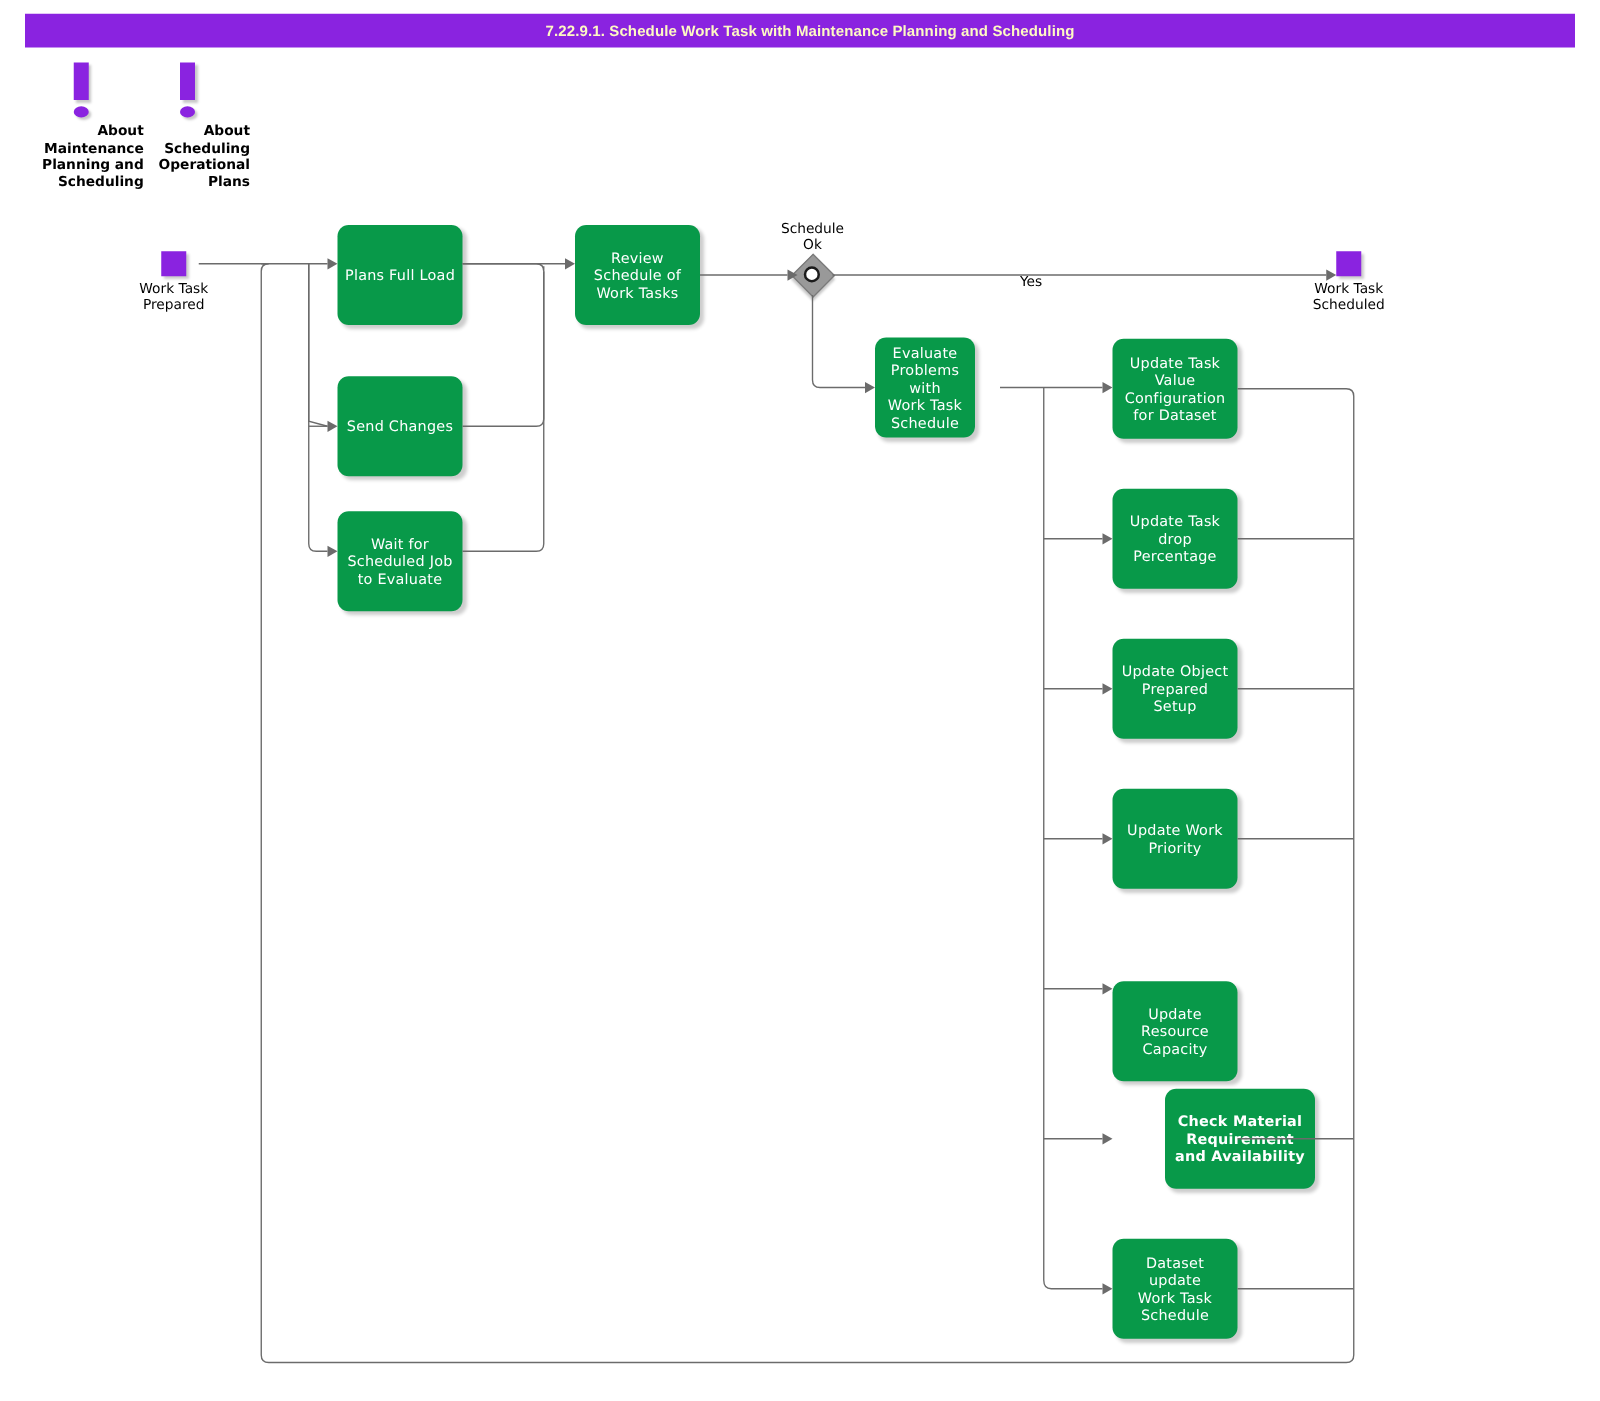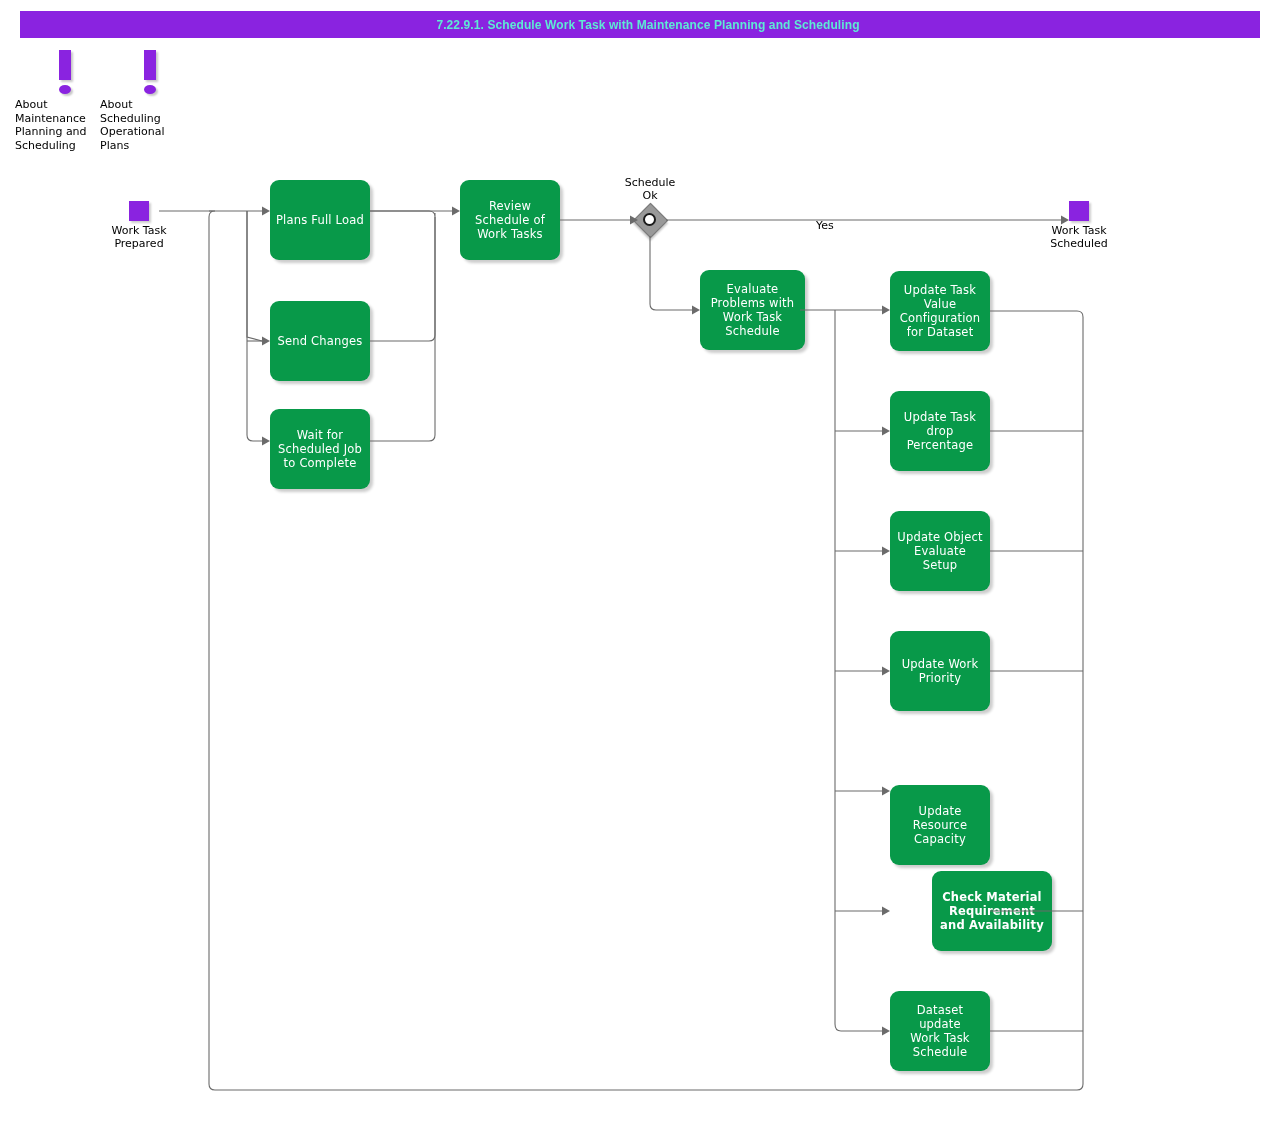--- a/index.html
+++ b/index.html
@@ -21,34 +21,35 @@
     left: 20px;
     top: 11px;
     width: 1240px;
     height: 27px;
     background: var(--accent, #8a23e0);
     display: flex;
     align-items: center;
     justify-content: center;
   }
   #title-bar .title-text {
-    color: #5eead4;
+    color: #fef9c3;
     font-size: 12px;
     font-weight: bold;
     font-family: "Liberation Sans", sans-serif;
     letter-spacing: 0.1px;
     white-space: nowrap;
     margin-left: 16px;
   }
 
   
   .note {
     position: absolute;
     width: 100px;
-    text-align: left;
+    text-align: right;
+    font-weight: bold;
   }
   .note .mark-wrap {
     position: relative;
     height: 52px;
     width: 100%;
   }
   .note .bar {
     position: absolute;
     left: 50%;
     top: 4px;
@@ -234,51 +235,51 @@
   <div class="task-label">Plans Full Load</div>
 </div>
 
 <div class="task" style="left:270px; top:301px; width:100px; height:80px;">
   <div class="task-label">Send Changes</div>
 </div>
 
 <div class="task" style="left:270px; top:409px; width:100px; height:80px;">
   <div class="task-label">Wait for
 Scheduled Job
-to Complete</div>
+to Evaluate</div>
 </div>
 
 <div class="task" style="left:460px; top:180px; width:100px; height:80px;">
   <div class="task-label">Review
 Schedule of
 Work Tasks</div>
 </div>
 
-<div class="task" style="left:700px; top:270px; width:105px; height:80px;">
+<div class="task" style="left:700px; top:270px; width:80px; height:80px;">
   <div class="task-label">Evaluate
 Problems with
 Work Task
 Schedule</div>
 </div>
 
 <div class="task" style="left:890px; top:271px; width:100px; height:80px;">
   <div class="task-label">Update Task
 Value
 Configuration
 for Dataset</div>
 </div>
 
 <div class="task" style="left:890px; top:391px; width:100px; height:80px;">
   <div class="task-label">Update Task
 drop Percentage</div>
 </div>
 
 <div class="task" style="left:890px; top:511px; width:100px; height:80px;">
   <div class="task-label">Update Object
-Evaluate Setup</div>
+Prepared Setup</div>
 </div>
 
 <div class="task" style="left:890px; top:631px; width:100px; height:80px;">
   <div class="task-label">Update Work
 Priority</div>
 </div>
 
 <div class="task" style="left:890px; top:751px; width:100px; height:80px;margin-top:34px;">
   <div class="task-label">Update
 Resource

